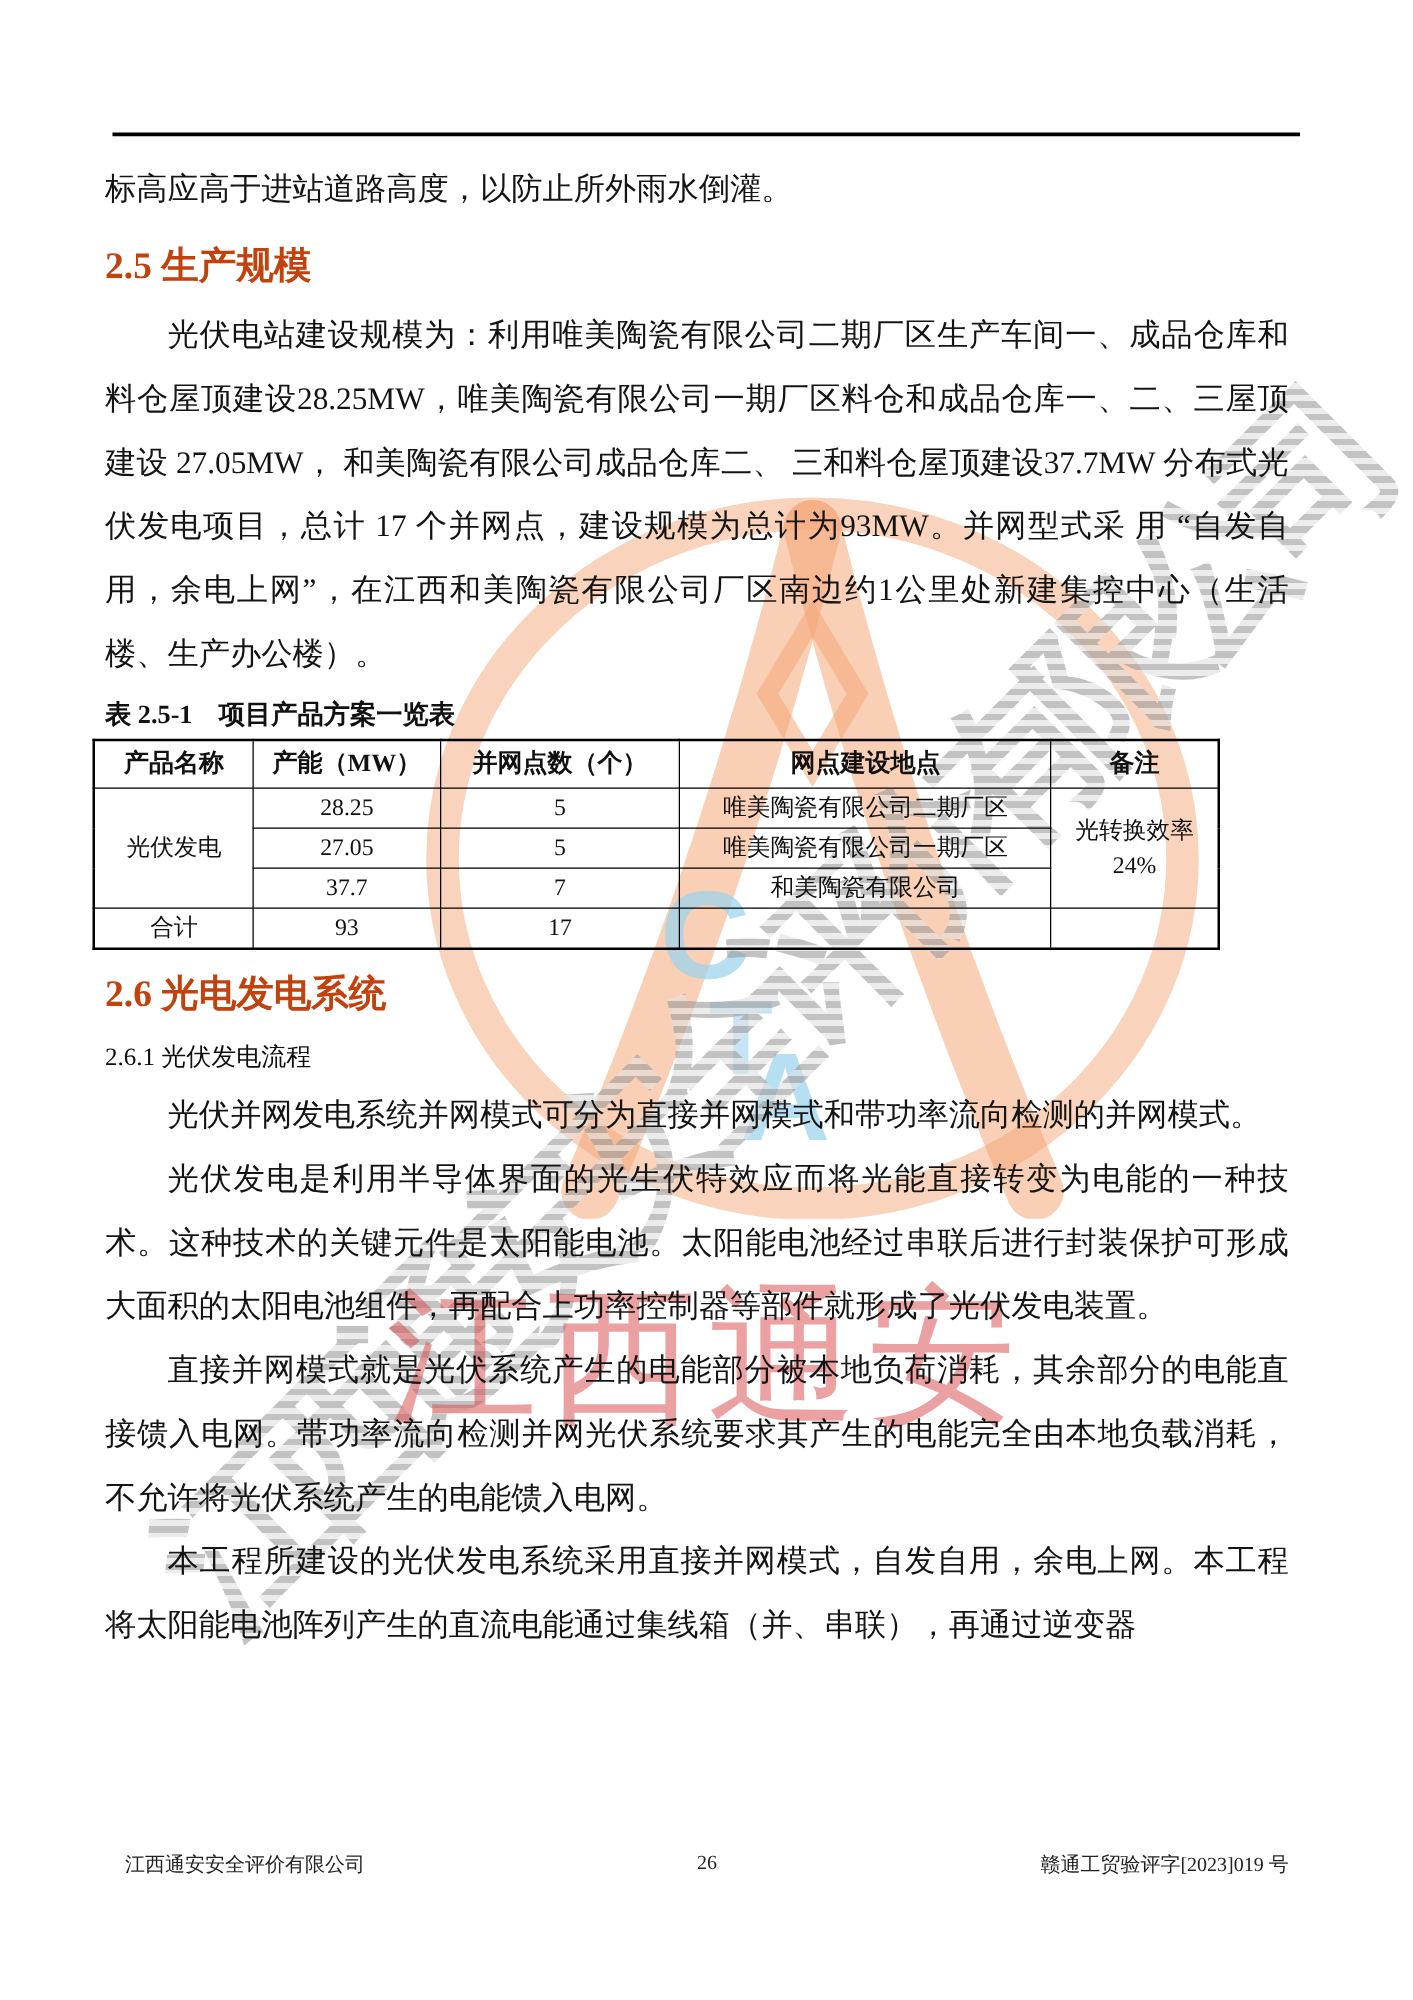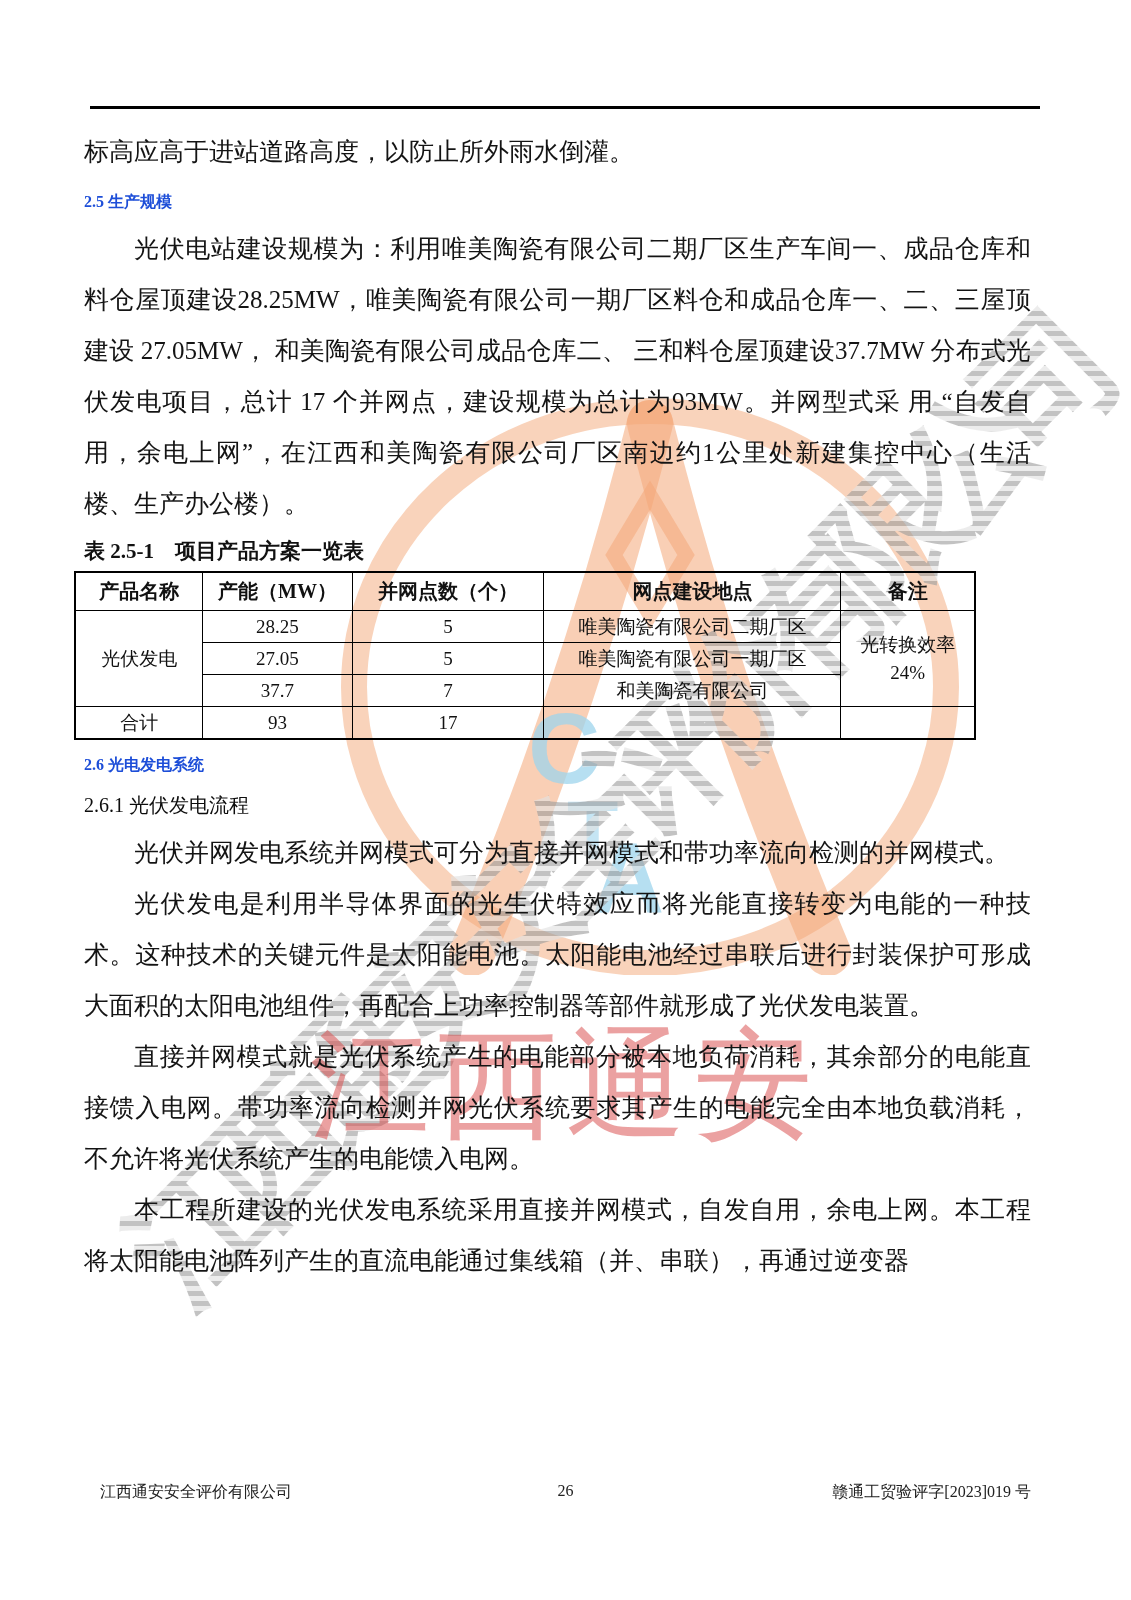--- a/index.html
+++ b/index.html
@@ -42,21 +42,21 @@
     font-size:16.5px; letter-spacing:0.5px; color:#161616; white-space:nowrap;
   }
   .hdr-rule { position:absolute; left:90px; right:91px; top:106px; height:3px; background:#000; z-index:3; }
 
   .content { position:absolute; left:84px; right:100px; top:126px; z-index:3; }
   .para {
     font-size:25px; line-height:51px; text-align:justify; margin:0;
     text-indent:2em; color:#141414;
   }
   .para.no-indent { text-indent:0; }
-  .h-major { font-size:16px; font-weight:bold; margin:15px 0 10px 0; color:#1d4ed8; }
+  .h-major { font-size:30px; font-weight:bold; margin:15px 0 10px 0; color:#c2410c; }
   .h-minor { font-size:20px; font-weight:normal; margin:16px 0 8px 0; color:#0d0d0d; }
 
   .tbl-title { font-size:21px; font-weight:bold; text-align:left; margin:8px 0 6px 0; }
   table.plan {
     border-collapse:collapse; margin-left:-10px; width:902px;
     border:2px solid #000; table-layout:fixed; background:transparent;
   }
   table.plan th, table.plan td {
     border:1px solid #000; text-align:center; vertical-align:middle;
     font-size:19px; padding:1px 4px; line-height:1.45; overflow:hidden;

